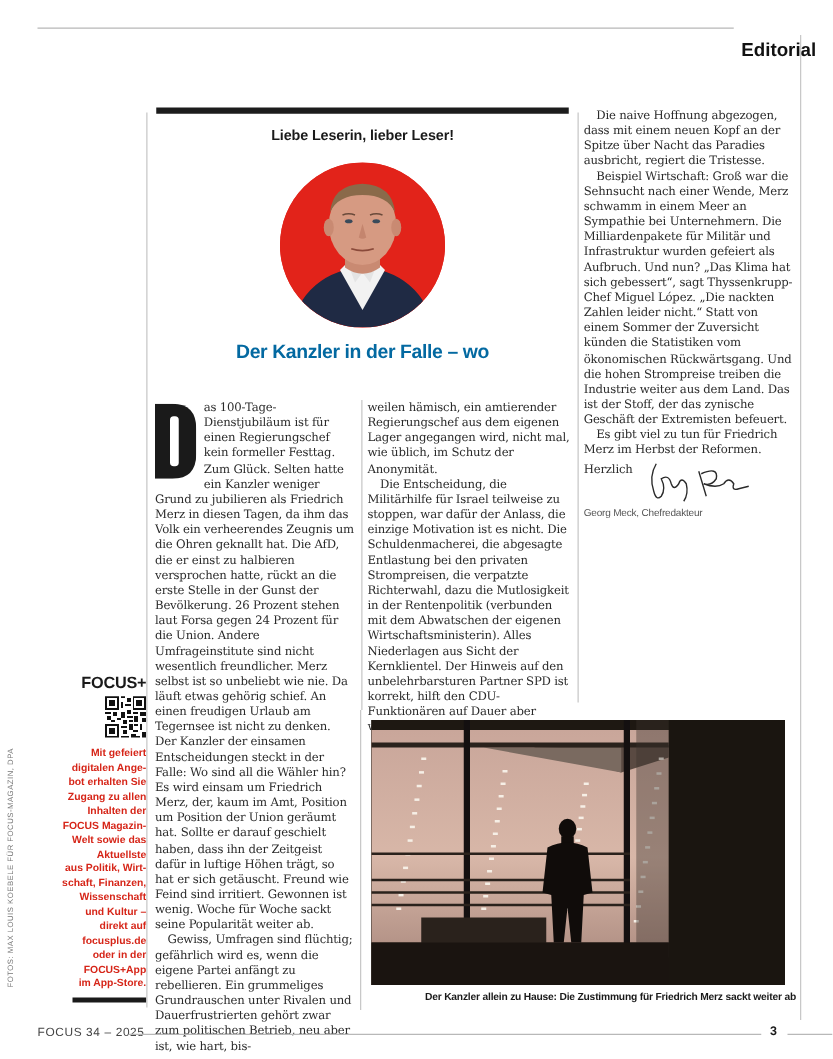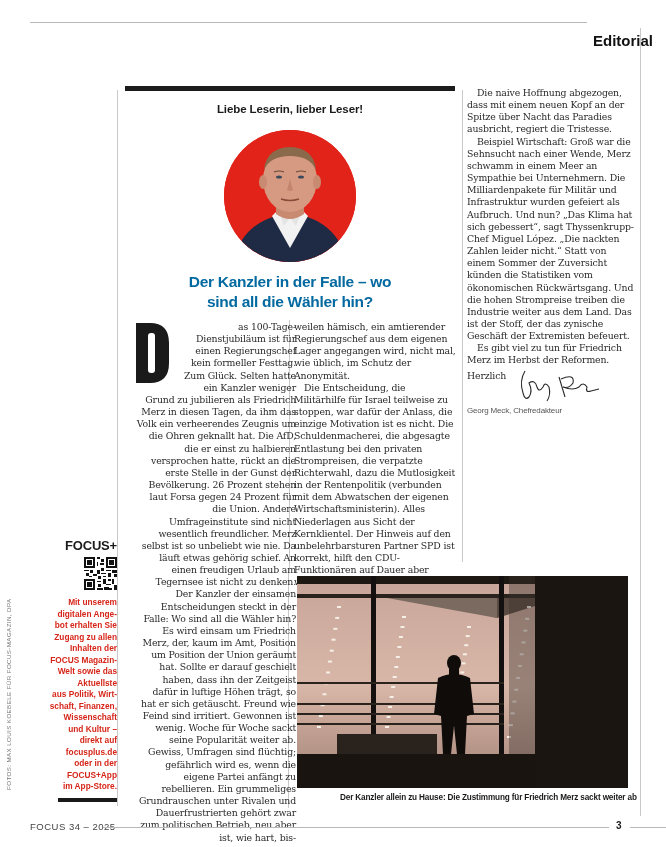--- a/index.html
+++ b/index.html
@@ -24,21 +24,21 @@
   .col-rule-3b { position: absolute; left: 288px; top: 568px; width: 1px; height: 240px; background: #c8c8c8; }
 
   .head-bar { position: absolute; left: 125px; top: 86px; width: 330px; height: 5px; background: #1c1c1c; }
   .salutation { position: absolute; left: 125px; top: 103px; width: 330px; text-align: center; font-family: "Liberation Sans", sans-serif; font-weight: bold; font-size: 11.5px; color: #1a1a1a; letter-spacing: -0.1px; }
   .portrait { position: absolute; left: 224px; top: 130px; width: 132px; height: 132px; border-radius: 50%; background: #e2231a; overflow: hidden; }
   .headline { position: absolute; left: 125px; top: 272px; width: 330px; text-align: center; font-family: "Liberation Sans", sans-serif; font-weight: bold; font-size: 15.5px; line-height: 20px; color: #0369a1; letter-spacing: -0.3px; }
 
   .body-text { font-family: "DejaVu Serif", serif; font-size: 9.35px; line-height: 12.15px; color: #2a2a2a; letter-spacing: -0.15px; }
   .body-text p { text-indent: 0; }
   .body-text p.indent { text-indent: 10px; }
-  .col1 { position: absolute; left: 136px; top: 321px; width: 160px; text-align: right; }
+  .col1 { position: absolute; left: 124px; top: 321px; width: 160px; }
   .col2 { position: absolute; left: 294px; top: 321px; width: 164px; }
   .col3 { position: absolute; left: 467px; top: 87px; width: 170px; }
 
   .dropcap { float: left; width: 33px; height: 60px; margin: 2px 6px 0 0; }
 
   .sign-row { position: relative; height: 38px; }
   .sign-row .herzlich { position: absolute; left: 0; top: 3px; }
   .signature { position: absolute; left: 48px; top: 0; width: 90px; height: 38px; }
   .signer { margin-top: 0; font-family: Liberation Sans, sans-serif; font-size: 8px; color: #555; }
 
@@ -97,21 +97,21 @@
         <rect x="18" y="14" width="1" height="3"></rect>
         <rect x="9" y="17" width="2" height="2"></rect>
         <rect x="14" y="17" width="3" height="1"></rect>
       <rect x="19" y="18" width="2" height="3"></rect>
         <rect x="8" y="20" width="4" height="1"></rect>
         <rect x="13" y="19" width="3" height="2"></rect>
         <rect x="16" y="20" width="2" height="1"></rect>
     </g>
   </svg>
   <div class="promo" id="promo-text">
-      <div>Mit unserem</div>
+      <div>Mit gefeiert</div>
       <div>digitalen Ange-</div>
       <div>bot erhalten Sie</div>
       <div>Zugang zu allen</div>
       <div>Inhalten der</div>
       <div>FOCUS Magazin-</div>
       <div>Welt sowie das</div>
       <div>Aktuellste</div>
       <div>aus Politik, Wirt-</div>
       <div>schaft, Finanzen,</div>
       <div>Wissenschaft</div>
@@ -157,21 +157,20 @@
     <path d="M72 42 Q77 40 82 42" stroke="#6a4a3a" stroke-width="1.2" fill="none"></path>
 
     <path d="M66 49 L63 60 Q66 62 69 60 Z" fill="#c4856e"></path>
 
     <path d="M57 69 Q66 72 75 69" stroke="#8a4a3a" stroke-width="1.4" fill="none"></path>
   </svg>
 </div>
 
 <div class="headline">
   <div>Der Kanzler in der Falle – wo</div>
-  <div>sind all die Wähler hin?</div>
 </div>
 
 <div class="col1 body-text">
   <svg class="dropcap" viewBox="0 0 33 60">
     <path d="M0 0 L14 0 Q33 0 33 20 L33 40 Q33 60 14 60 L0 60 Z" fill="#1a1a1a"></path>
     <rect x="12" y="10" width="7" height="40" rx="3" fill="#ffffff"></rect>
   </svg>
   <div id="col1-text">
       <p class="">as 100-Tage-Dienstjubiläum ist für einen Regierungschef kein formeller Festtag. Zum Glück. Selten hatte ein Kanzler weniger Grund zu jubilieren als Friedrich Merz in diesen Tagen, da ihm das Volk ein verheerendes Zeugnis um die Ohren geknallt hat. Die AfD, die er einst zu halbieren versprochen hatte, rückt an die erste Stelle in der Gunst der Bevölkerung. 26 Prozent stehen laut Forsa gegen 24 Prozent für die Union. Andere Umfrageinstitute sind nicht wesentlich freundlicher. Merz selbst ist so unbeliebt wie nie. Da läuft etwas gehörig schief. An einen freudigen Urlaub am Tegernsee ist nicht zu denken. Der Kanzler der einsamen Entscheidungen steckt in der Falle: Wo sind all die Wähler hin? Es wird einsam um Friedrich Merz, der, kaum im Amt, Position um Position der Union geräumt hat. Sollte er darauf geschielt haben, dass ihn der Zeitgeist dafür in luftige Höhen trägt, so hat er sich getäuscht. Freund wie Feind sind irritiert. Gewonnen ist wenig. Woche für Woche sackt seine Popularität weiter ab.</p>
       <p class="indent">Gewiss, Umfragen sind flüchtig; gefährlich wird es, wenn die eigene Partei anfängt zu rebellieren. Ein grummeliges Grundrauschen unter Rivalen und Dauerfrustrierten gehört zwar zum politischen Betrieb, neu aber ist, wie hart, bis-</p>

